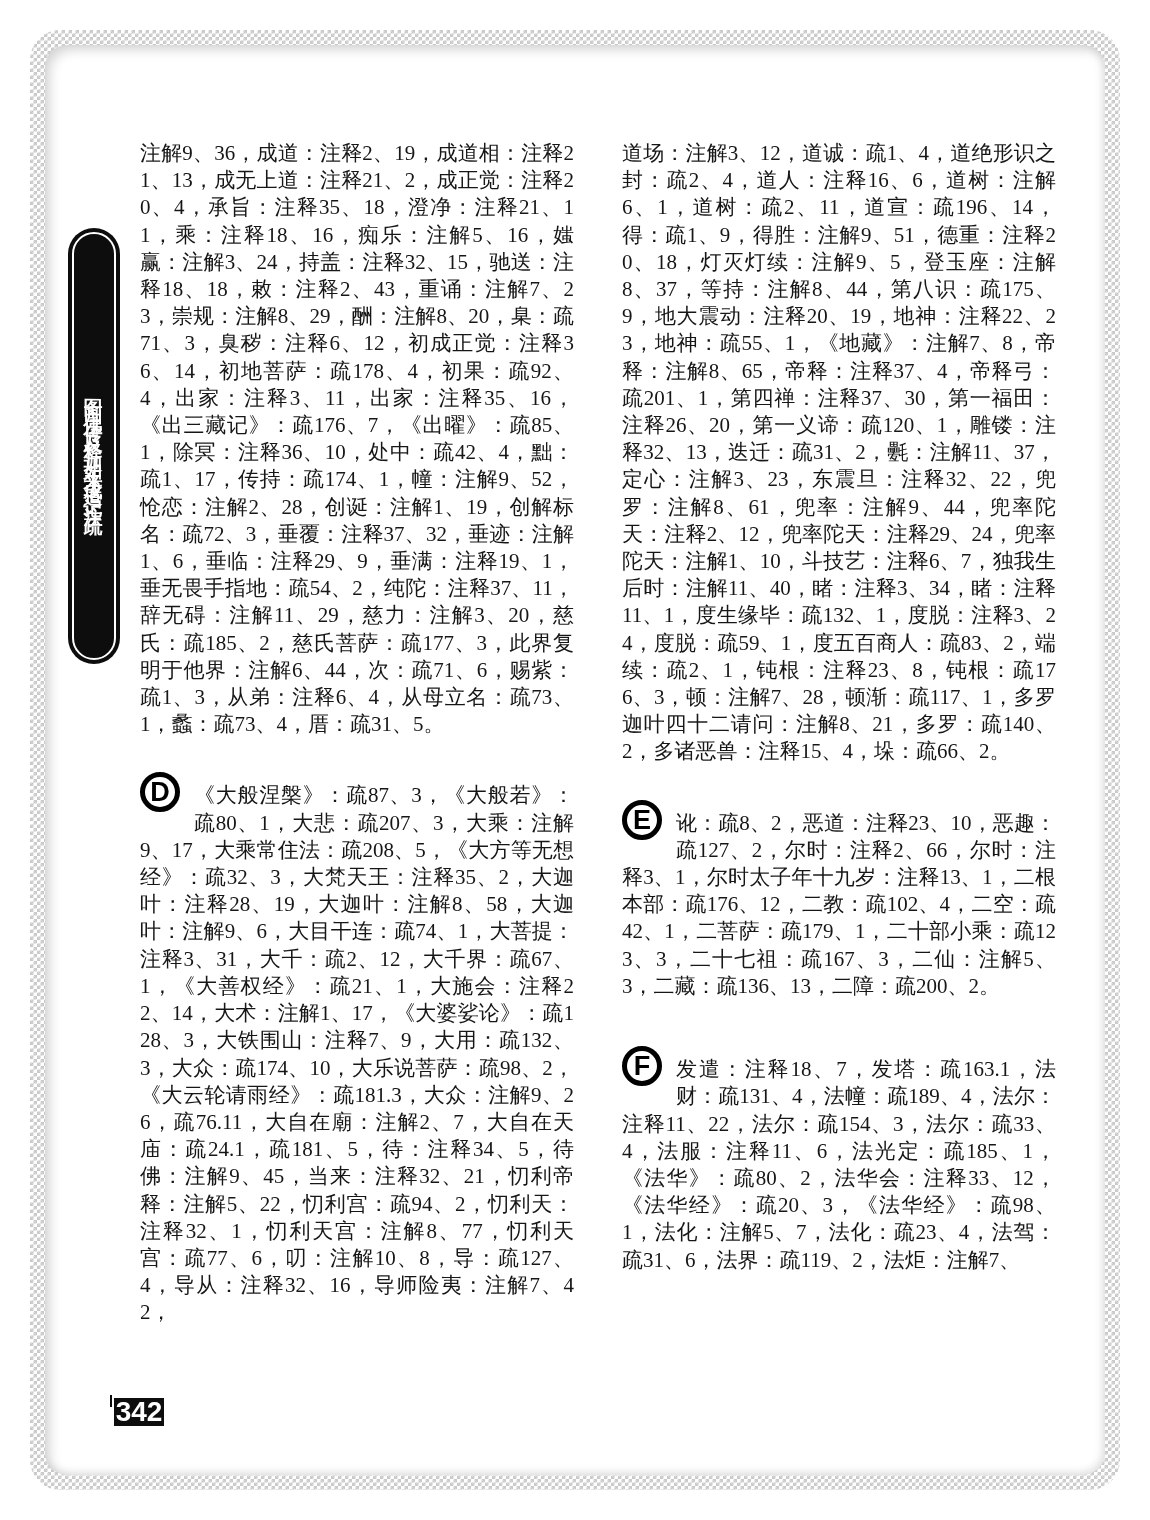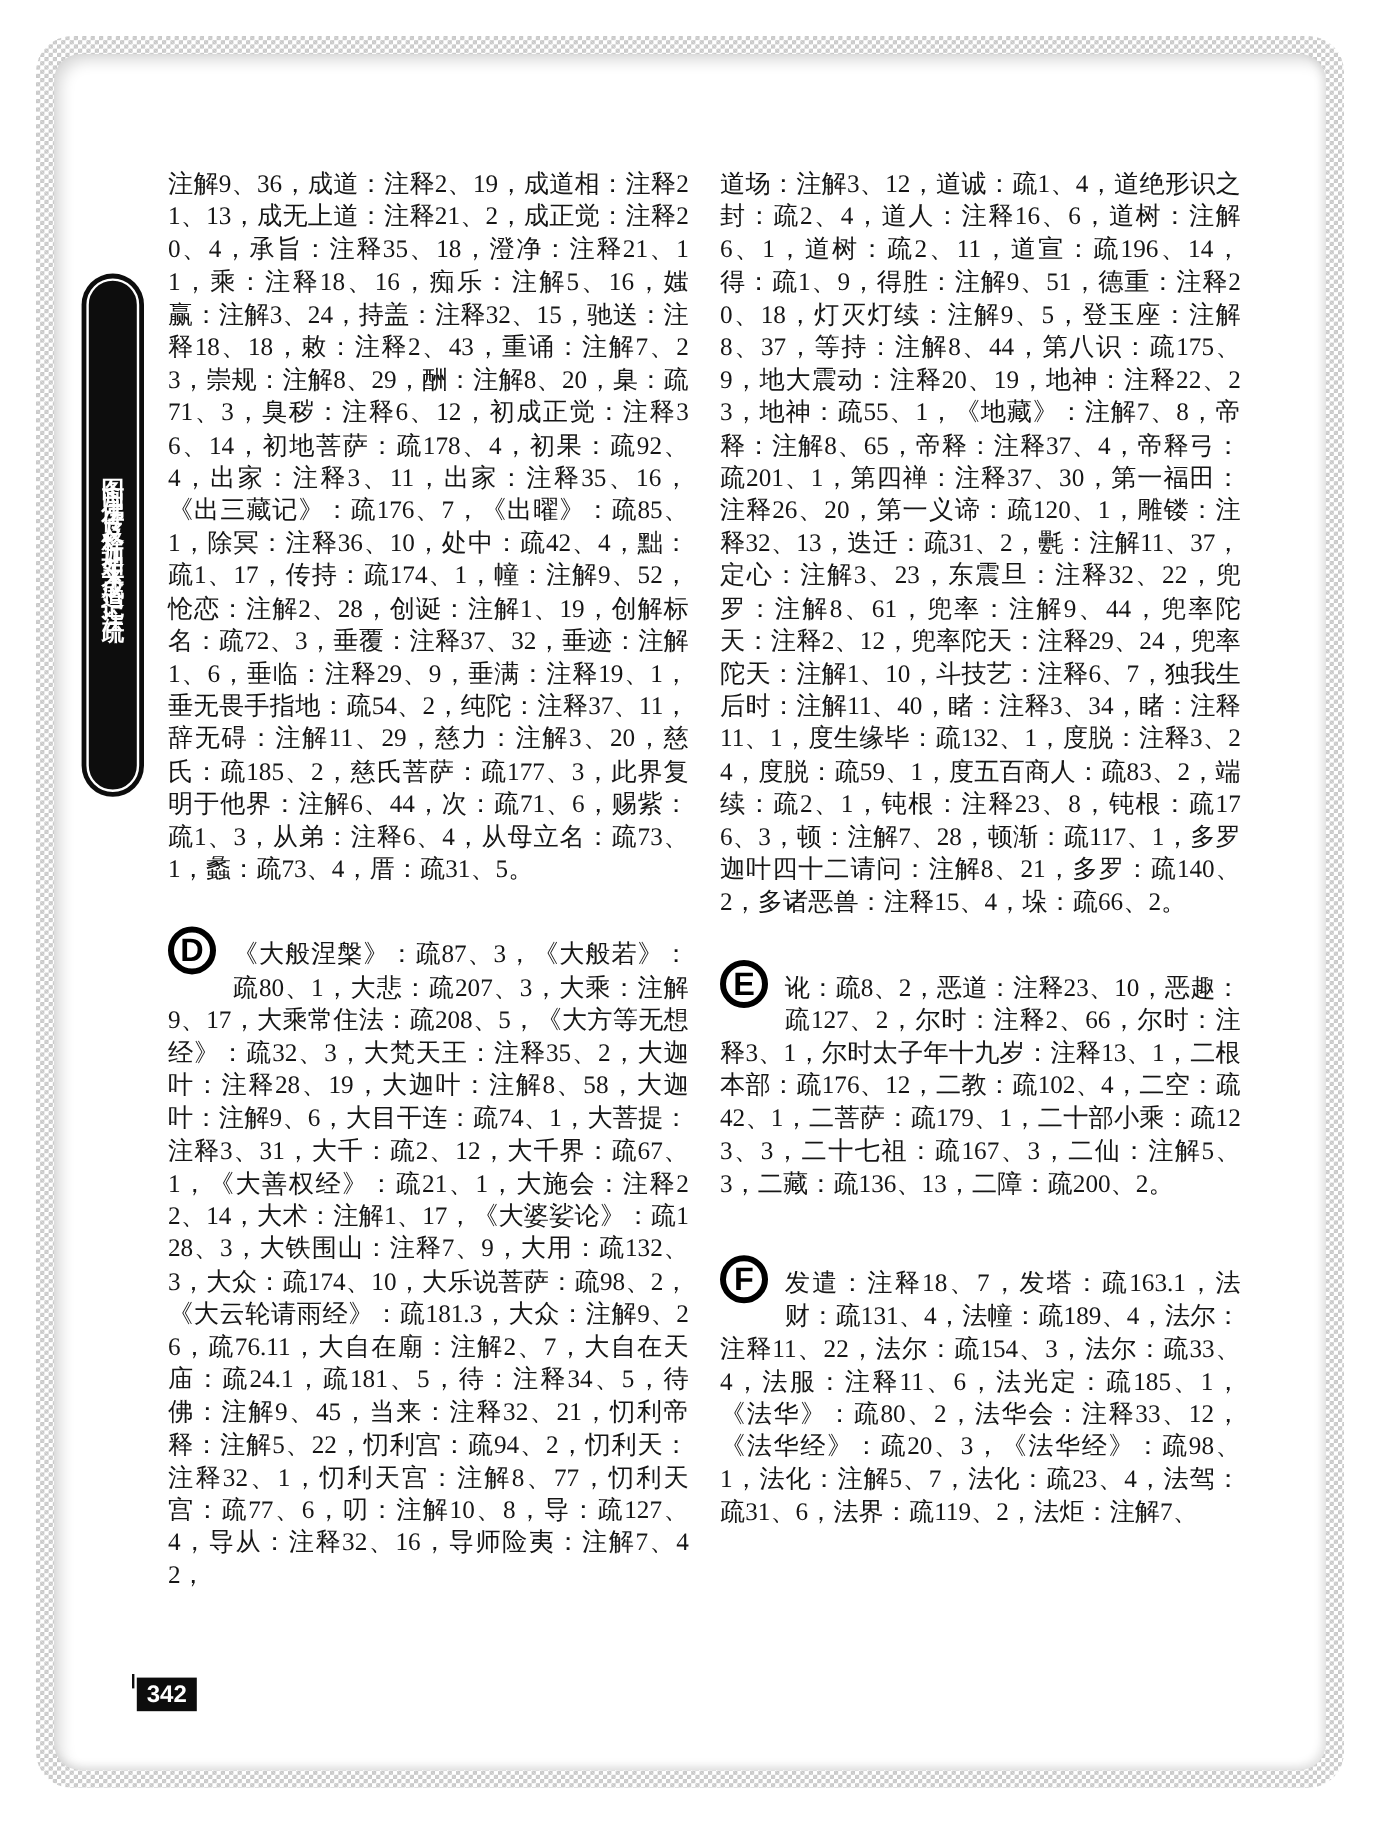--- a/index.html
+++ b/index.html
@@ -38,40 +38,40 @@
     font-family:"DejaVu Serif","Liberation Serif",serif;
   }
 
   
   .col {
     position:absolute; top:95px; width:434px;
     font-size:21px; line-height:27.2px; color:#161616;
     text-align:justify; word-break:break-all;
   }
   .col-left  { left:95px; }
-  .col-right { left:555px; }
+  .col-right { left:577px; }
   .para { margin:0; }
   .para + .para { margin-top:44px; }
   .para.gap-lg { margin-top:56px; }
 
   .circle-letter {
     float:left; width:40px; height:40px;
     border:5px solid #000; border-radius:50%;
     text-align:center; line-height:31px;
     font-weight:bold; font-size:27px; color:#000;
     font-family:"Liberation Sans","DejaVu Sans",sans-serif;
     margin:-10px 14px 0 0; background:#fff;
   }
 
   
   .page-number {
     position:absolute; left:69px; top:1353px; width:50px; height:28px;
     background:#0d0d0d; color:#ffffff;
     font-family:"Liberation Sans","DejaVu Sans",sans-serif;
-    font-weight:bold; font-size:20px; line-height:28px; text-align:center;
+    font-weight:bold; font-size:28px; line-height:28px; text-align:center;
   }
   .page-number::before {
     content:""; position:absolute; left:-4px; top:-3px; width:2px; height:12px; background:#0d0d0d;
   }
 </style>
 </head>
 <body>
 
 <div class="frame">
   <div class="page">

